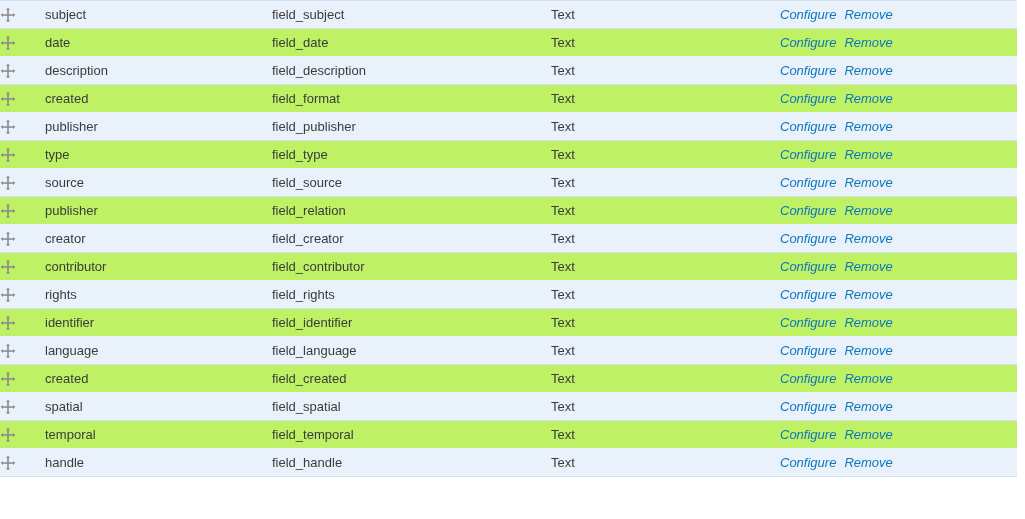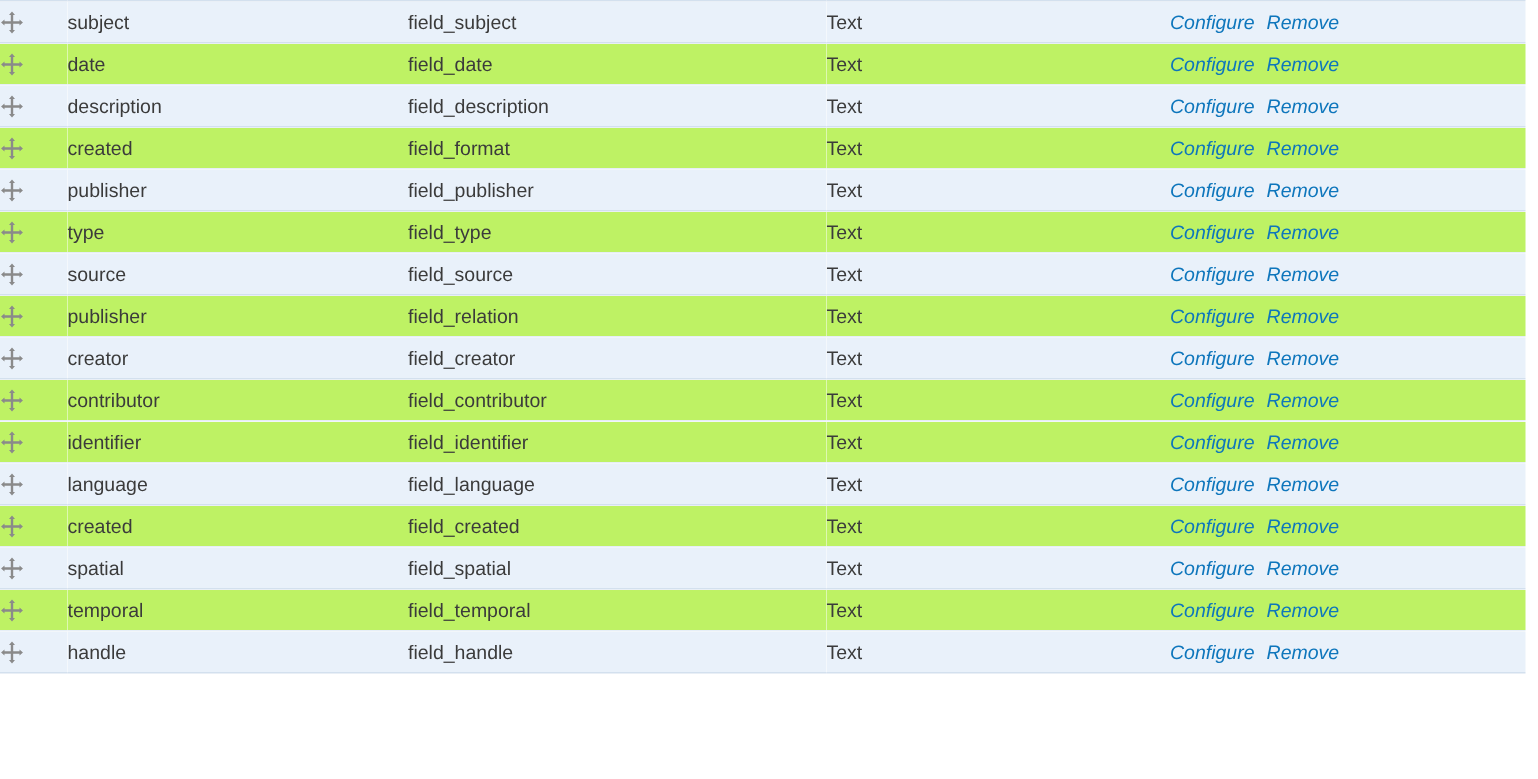--- a/index.html
+++ b/index.html
@@ -193,20 +193,29 @@
       </tr>
       <tr class="stripe-even">
         <td class="drag-cell"><span class="drag-handle"><svg viewBox="0 0 16 16" width="16" height="16" aria-hidden="true">
               <path d="M8 0.7 L10 3 L8.8 3 L8.8 7.2 L13 7.2 L13 6 L15.3 8 L13 10 L13 8.8 L8.8 8.8 L8.8 13 L10 13 L8 15.3 L6 13 L7.2 13 L7.2 8.8 L3 8.8 L3 10 L0.7 8 L3 6 L3 7.2 L7.2 7.2 L7.2 3 L6 3 Z" fill="#8a8a8a"></path>
             </svg></span></td>
         <td class="label-cell">contributor</td>
         <td class="machine-cell">field_contributor</td>
         <td class="type-cell">Text</td>
         <td class="ops-cell"><a class="op-link">Configure</a><a class="op-link">Remove</a></td>
       </tr>
+      <tr class="stripe-odd">
+        <td class="drag-cell"><span class="drag-handle"><svg viewBox="0 0 16 16" width="16" height="16" aria-hidden="true">
+              <path d="M8 0.7 L10 3 L8.8 3 L8.8 7.2 L13 7.2 L13 6 L15.3 8 L13 10 L13 8.8 L8.8 8.8 L8.8 13 L10 13 L8 15.3 L6 13 L7.2 13 L7.2 8.8 L3 8.8 L3 10 L0.7 8 L3 6 L3 7.2 L7.2 7.2 L7.2 3 L6 3 Z" fill="#8a8a8a"></path>
+            </svg></span></td>
+        <td class="label-cell">rights</td>
+        <td class="machine-cell">field_rights</td>
+        <td class="type-cell">Text</td>
+        <td class="ops-cell"><a class="op-link">Configure</a><a class="op-link">Remove</a></td>
+      </tr>
       <tr class="stripe-even">
         <td class="drag-cell"><span class="drag-handle"><svg viewBox="0 0 16 16" width="16" height="16" aria-hidden="true">
               <path d="M8 0.7 L10 3 L8.8 3 L8.8 7.2 L13 7.2 L13 6 L15.3 8 L13 10 L13 8.8 L8.8 8.8 L8.8 13 L10 13 L8 15.3 L6 13 L7.2 13 L7.2 8.8 L3 8.8 L3 10 L0.7 8 L3 6 L3 7.2 L7.2 7.2 L7.2 3 L6 3 Z" fill="#8a8a8a"></path>
             </svg></span></td>
         <td class="label-cell">identifier</td>
         <td class="machine-cell">field_identifier</td>
         <td class="type-cell">Text</td>
         <td class="ops-cell"><a class="op-link">Configure</a><a class="op-link">Remove</a></td>
       </tr>
       <tr class="stripe-odd">

